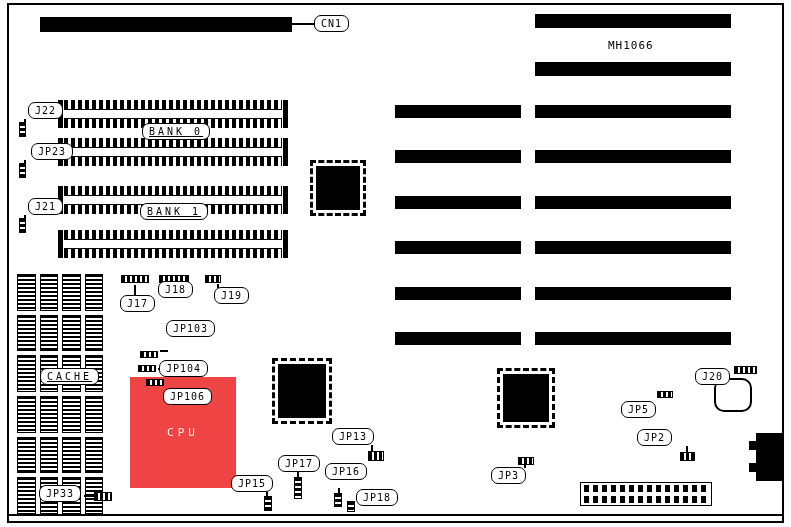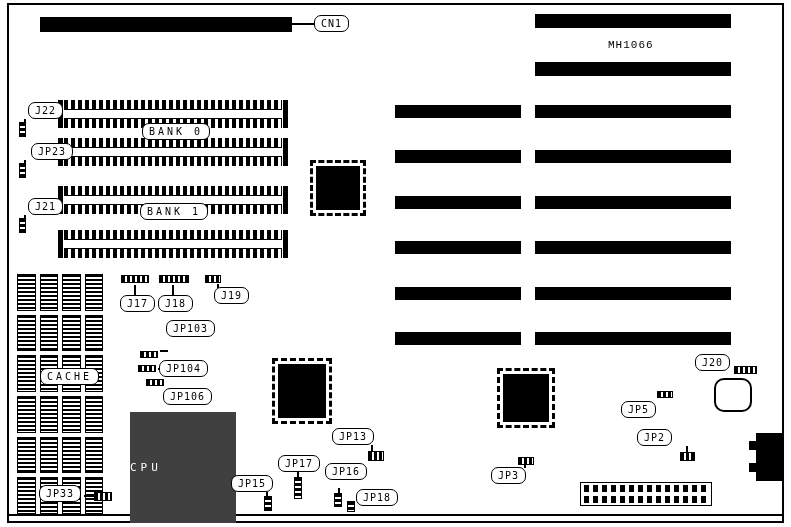--- a/index.html
+++ b/index.html
@@ -12,38 +12,38 @@
 
   .bar { position:absolute; background:#000; }
 
   .simm { position:absolute; left:58px; width:230px; height:28px; border-left:5px solid #000; border-right:5px solid #000; }
   .teeth { position:absolute; left:1px; right:1px; height:10px; background:repeating-linear-gradient(90deg,#000 0 4px,#fff 4px 7px); }
   .teeth-top { top:0; border-bottom:1px solid #000; }
   .teeth-bottom { bottom:0; border-top:1px solid #000; }
 
   .callout { position:absolute; border:1px solid #000; border-radius:7px; background:#fff;
              font-size:10px; letter-spacing:1px; line-height:13px; padding:1px 6px; z-index:6; white-space:nowrap; }
-  .spaced { letter-spacing:3px; }
+  .spaced { letter-spacing:3px;text-decoration:underline; }
 
   .lead { position:absolute; background:#000; z-index:4; }
 
   .comb-h, .comb-v { position:absolute; border:1px solid #000; z-index:3; }
   .comb-h { background:repeating-linear-gradient(90deg,#000 0 3px,#fff 3px 5px); }
   .comb-v { background:repeating-linear-gradient(180deg,#000 0 3px,#fff 3px 5px); }
 
   .qfp { position:absolute; border:3px dashed #000; padding:3px; background:#000; background-clip:content-box; }
 
-  .cpu { position:absolute; left:130px; top:412px; width:106px; height:111px; background:#404040; color:#fff;
-         display:flex; align-items:center; font-size:11px; letter-spacing:4px; z-index:2; }
+  .cpu { position:absolute; left:130px; top:377px; width:106px; height:111px; background:#ef4444; color:#fff;
+         display:flex; align-items:center; justify-content:center; font-size:11px; letter-spacing:4px; z-index:2; }
 
   .cache-grid { position:absolute; left:17px; top:274px; width:86px; height:240px; display:grid;
                 grid-template-columns:repeat(4,1fr); grid-auto-rows:1fr; gap:4px; z-index:1; }
   .cache-chip { background:repeating-linear-gradient(180deg,#000 0 2px,#fff 2px 4px); border:1px solid #000; }
 
-  .modeltext { position:absolute; left:608px; top:39px; font-size:11px; letter-spacing:1px;font-family:Liberation Mono, monospace; }
+  .modeltext { position:absolute; left:608px; top:39px; font-size:11px; letter-spacing:1px; }
 
   .bconn { position:absolute; left:580px; top:482px; width:132px; height:24px; border:1px solid #000; background:#fff; }
   .bconn-row { position:absolute; left:3px; right:3px; height:7px; background:repeating-linear-gradient(90deg,#000 0 5px,#fff 5px 9px); }
   .bconn-row.top { top:2px; }
   .bconn-row.bottom { bottom:2px; }
 
   .kbd { position:absolute; left:756px; top:433px; width:26px; height:48px; background:#000; }
   .kbd-tab { position:absolute; width:8px; height:9px; background:#000; }
 
   .battery { position:absolute; left:714px; top:378px; width:38px; height:34px; border:2px solid #000; border-radius:10px; background:#fff; }
@@ -108,21 +108,21 @@
   <div class="lead" style="left:24px;top:215px;width:2px;height:3px"></div>
   <div class="comb-v" style="left:19px;top:218px;width:7px;height:15px"></div>
 
   <div class="comb-h" style="left:121px;top:275px;width:28px;height:8px"></div>
   <div class="comb-h" style="left:159px;top:275px;width:30px;height:8px"></div>
   <div class="comb-h" style="left:205px;top:275px;width:16px;height:8px"></div>
   <div class="lead" style="left:134px;top:285px;width:2px;height:10px"></div>
   <div class="lead" style="left:172px;top:285px;width:2px;height:10px"></div>
   <div class="lead" style="left:217px;top:284px;width:2px;height:4px"></div>
   <div class="callout" style="left:120px;top:295px">J17</div>
-  <div class="callout" style="left:158px;top:295px">J18</div>
+  <div class="callout" style="left:158px;top:281px">J18</div>
   <div class="callout" style="left:214px;top:287px">J19</div>
 
   <div class="comb-h" style="left:140px;top:351px;width:18px;height:7px"></div>
   <div class="lead" style="left:160px;top:350px;width:8px;height:2px"></div>
   <div class="callout" style="left:166px;top:320px">JP103</div>
 
   <div class="comb-h" style="left:138px;top:365px;width:18px;height:7px"></div>
   <div class="lead" style="left:158px;top:368px;width:16px;height:2px"></div>
   <div class="callout" style="left:159px;top:360px">JP104</div>
 
@@ -192,21 +192,21 @@
   <div class="lead" style="left:524px;top:465px;width:2px;height:3px"></div>
   <div class="callout" style="left:491px;top:467px">JP3</div>
 
   <div class="callout" style="left:637px;top:429px">JP2</div>
   <div class="lead" style="left:686px;top:446px;width:2px;height:6px"></div>
   <div class="comb-h" style="left:680px;top:452px;width:15px;height:9px"></div>
 
   <div class="comb-h" style="left:657px;top:391px;width:16px;height:7px"></div>
   <div class="callout" style="left:621px;top:401px">JP5</div>
 
-  <div class="callout" style="left:695px;top:354px">J20</div>
+  <div class="callout" style="left:695px;top:368px">J20</div>
   <div class="comb-h" style="left:734px;top:366px;width:23px;height:8px"></div>
 
   <div class="battery"></div>
 
   <div class="bconn">
     <div class="bconn-row top"></div>
     <div class="bconn-row bottom"></div>
   </div>
 
   <div class="kbd"></div>

